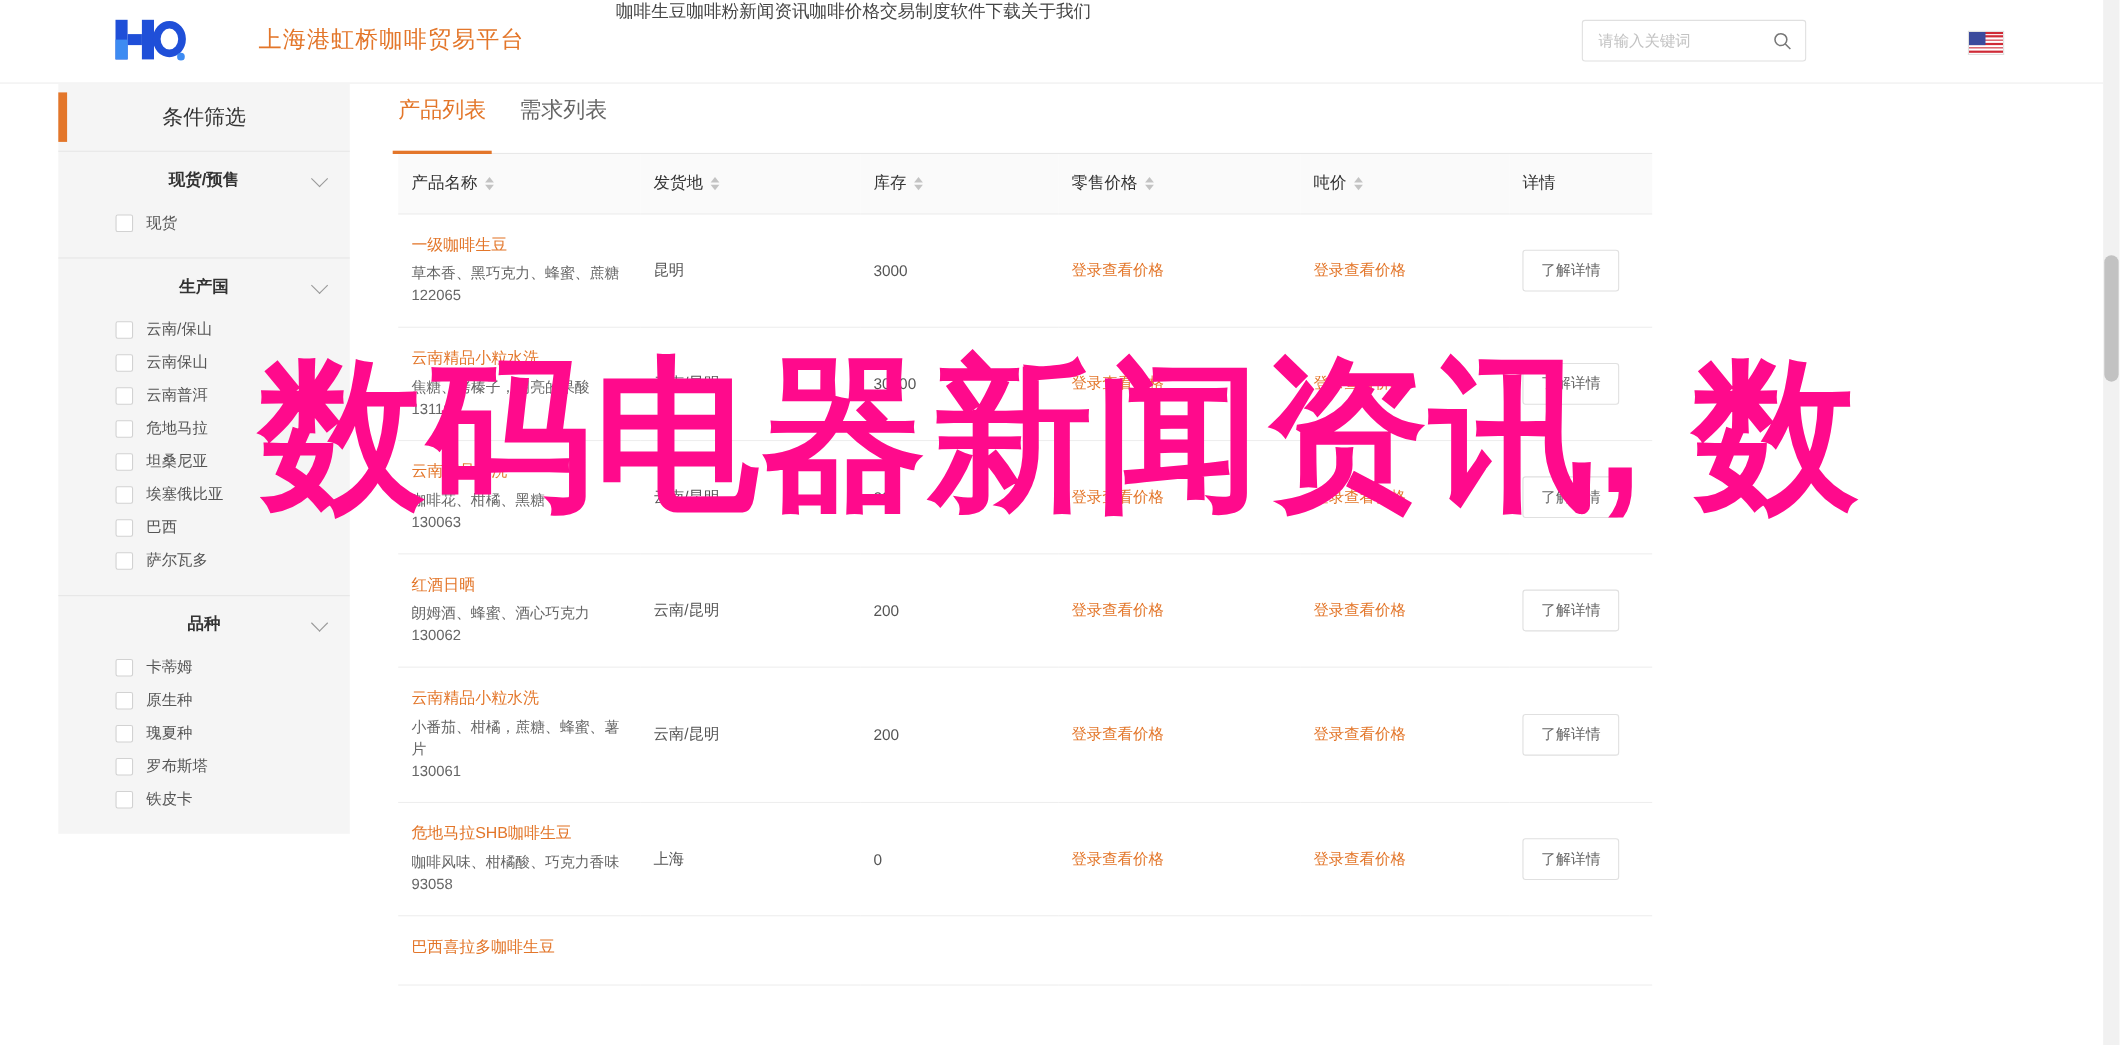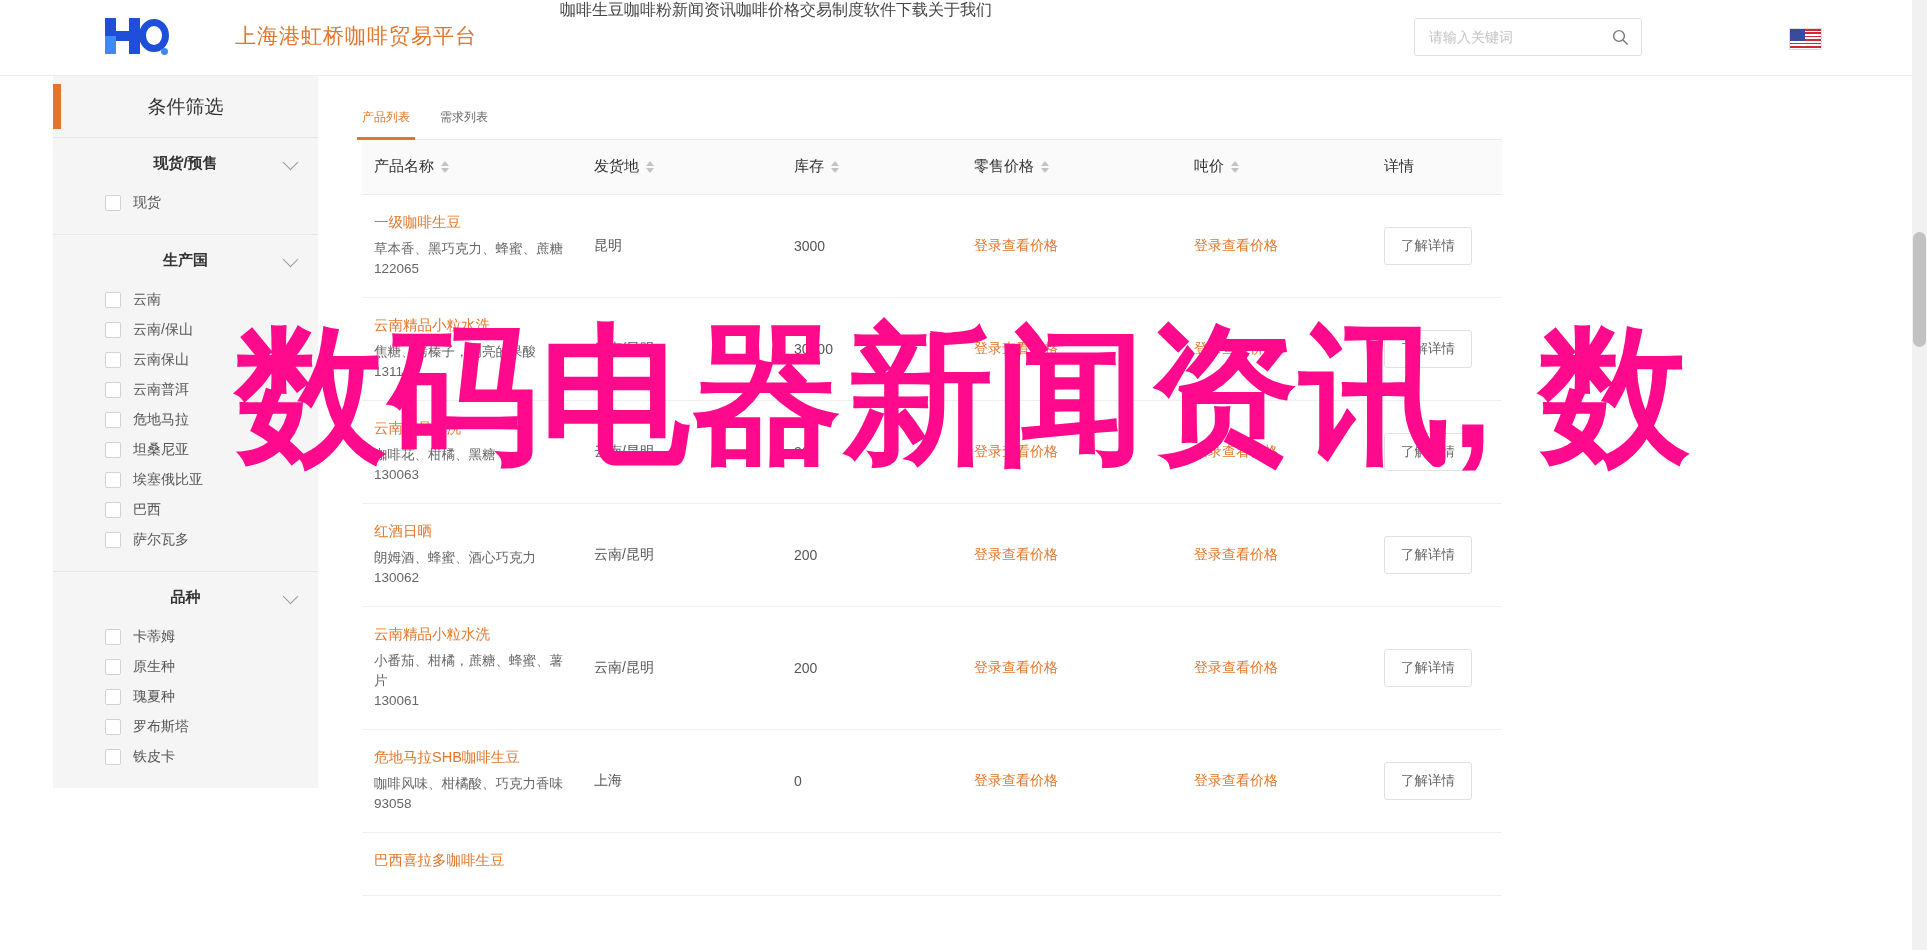--- a/index.html
+++ b/index.html
@@ -37,21 +37,21 @@
   }
   .nav {
     position:absolute; left:560px; top:0; height:76px;
     display:flex; align-items:flex-start; 
   }
   .nav-item {
     font-size:16px; color:#444; cursor:pointer; white-space:nowrap;
   }
   .search-box {
     position:absolute; right:270px; top:18px;
-    width:228px; height:38px;
+    width:204px; height:38px;
     border:1px solid #e0e0e0; border-radius:3px;
     display:flex; align-items:center; justify-content:space-between;
     padding: 0 12px 0 14px;
     background:#fff;
   }
   .search-input {
     border:none; outline:none; font-size:14px; color:#bfbfbf;
     width:135px; background:transparent;
     font-family: "Liberation Sans", sans-serif;
   }
@@ -104,21 +104,21 @@
   }
   .cb {
     width:16px; height:16px; border:1px solid #d2d2d2; background:#fff;
     border-radius:2px; margin-right:12px; flex:none;
   }
 
   
   .main { position:absolute; left:362px; top:0; width:1140px; }
   .tabs { display:flex; gap:30px; height:64px; align-items:flex-end; border-bottom:1px solid #e8e8e8; }
   .tab {
-    font-size:12px; color:#666; padding-bottom:13px; cursor:pointer; position:relative;
+    font-size:20px; color:#666; padding-bottom:26px; cursor:pointer; position:relative;
   }
   .tab.active { color:#e3762a; }
   .tab.active::after {
     content:""; position:absolute; left:-5px; right:-5px; bottom:-1px; height:3px; background:#e3762a;
   }
 
   table.grid { width:1140px; border-collapse:collapse; table-layout:fixed; }
   table.grid thead th {
     background:#fafafa; height:54px;
     font-size:15px; font-weight:normal; color:#333; text-align:left;
@@ -234,24 +234,20 @@
         </div>
       </div>
 
       <div class="filter-group">
         <div class="group-head">
           <span>生产国</span>
           <span class="chevron"></span>
         </div>
         <div class="cb-row">
             <span class="cb"></span>
-            <span>云南</span>
-          </div>
-        <div class="cb-row">
-            <span class="cb"></span>
             <span>云南/保山</span>
           </div>
         <div class="cb-row">
             <span class="cb"></span>
             <span>云南保山</span>
           </div>
         <div class="cb-row">
             <span class="cb"></span>
             <span>云南普洱</span>
           </div>

